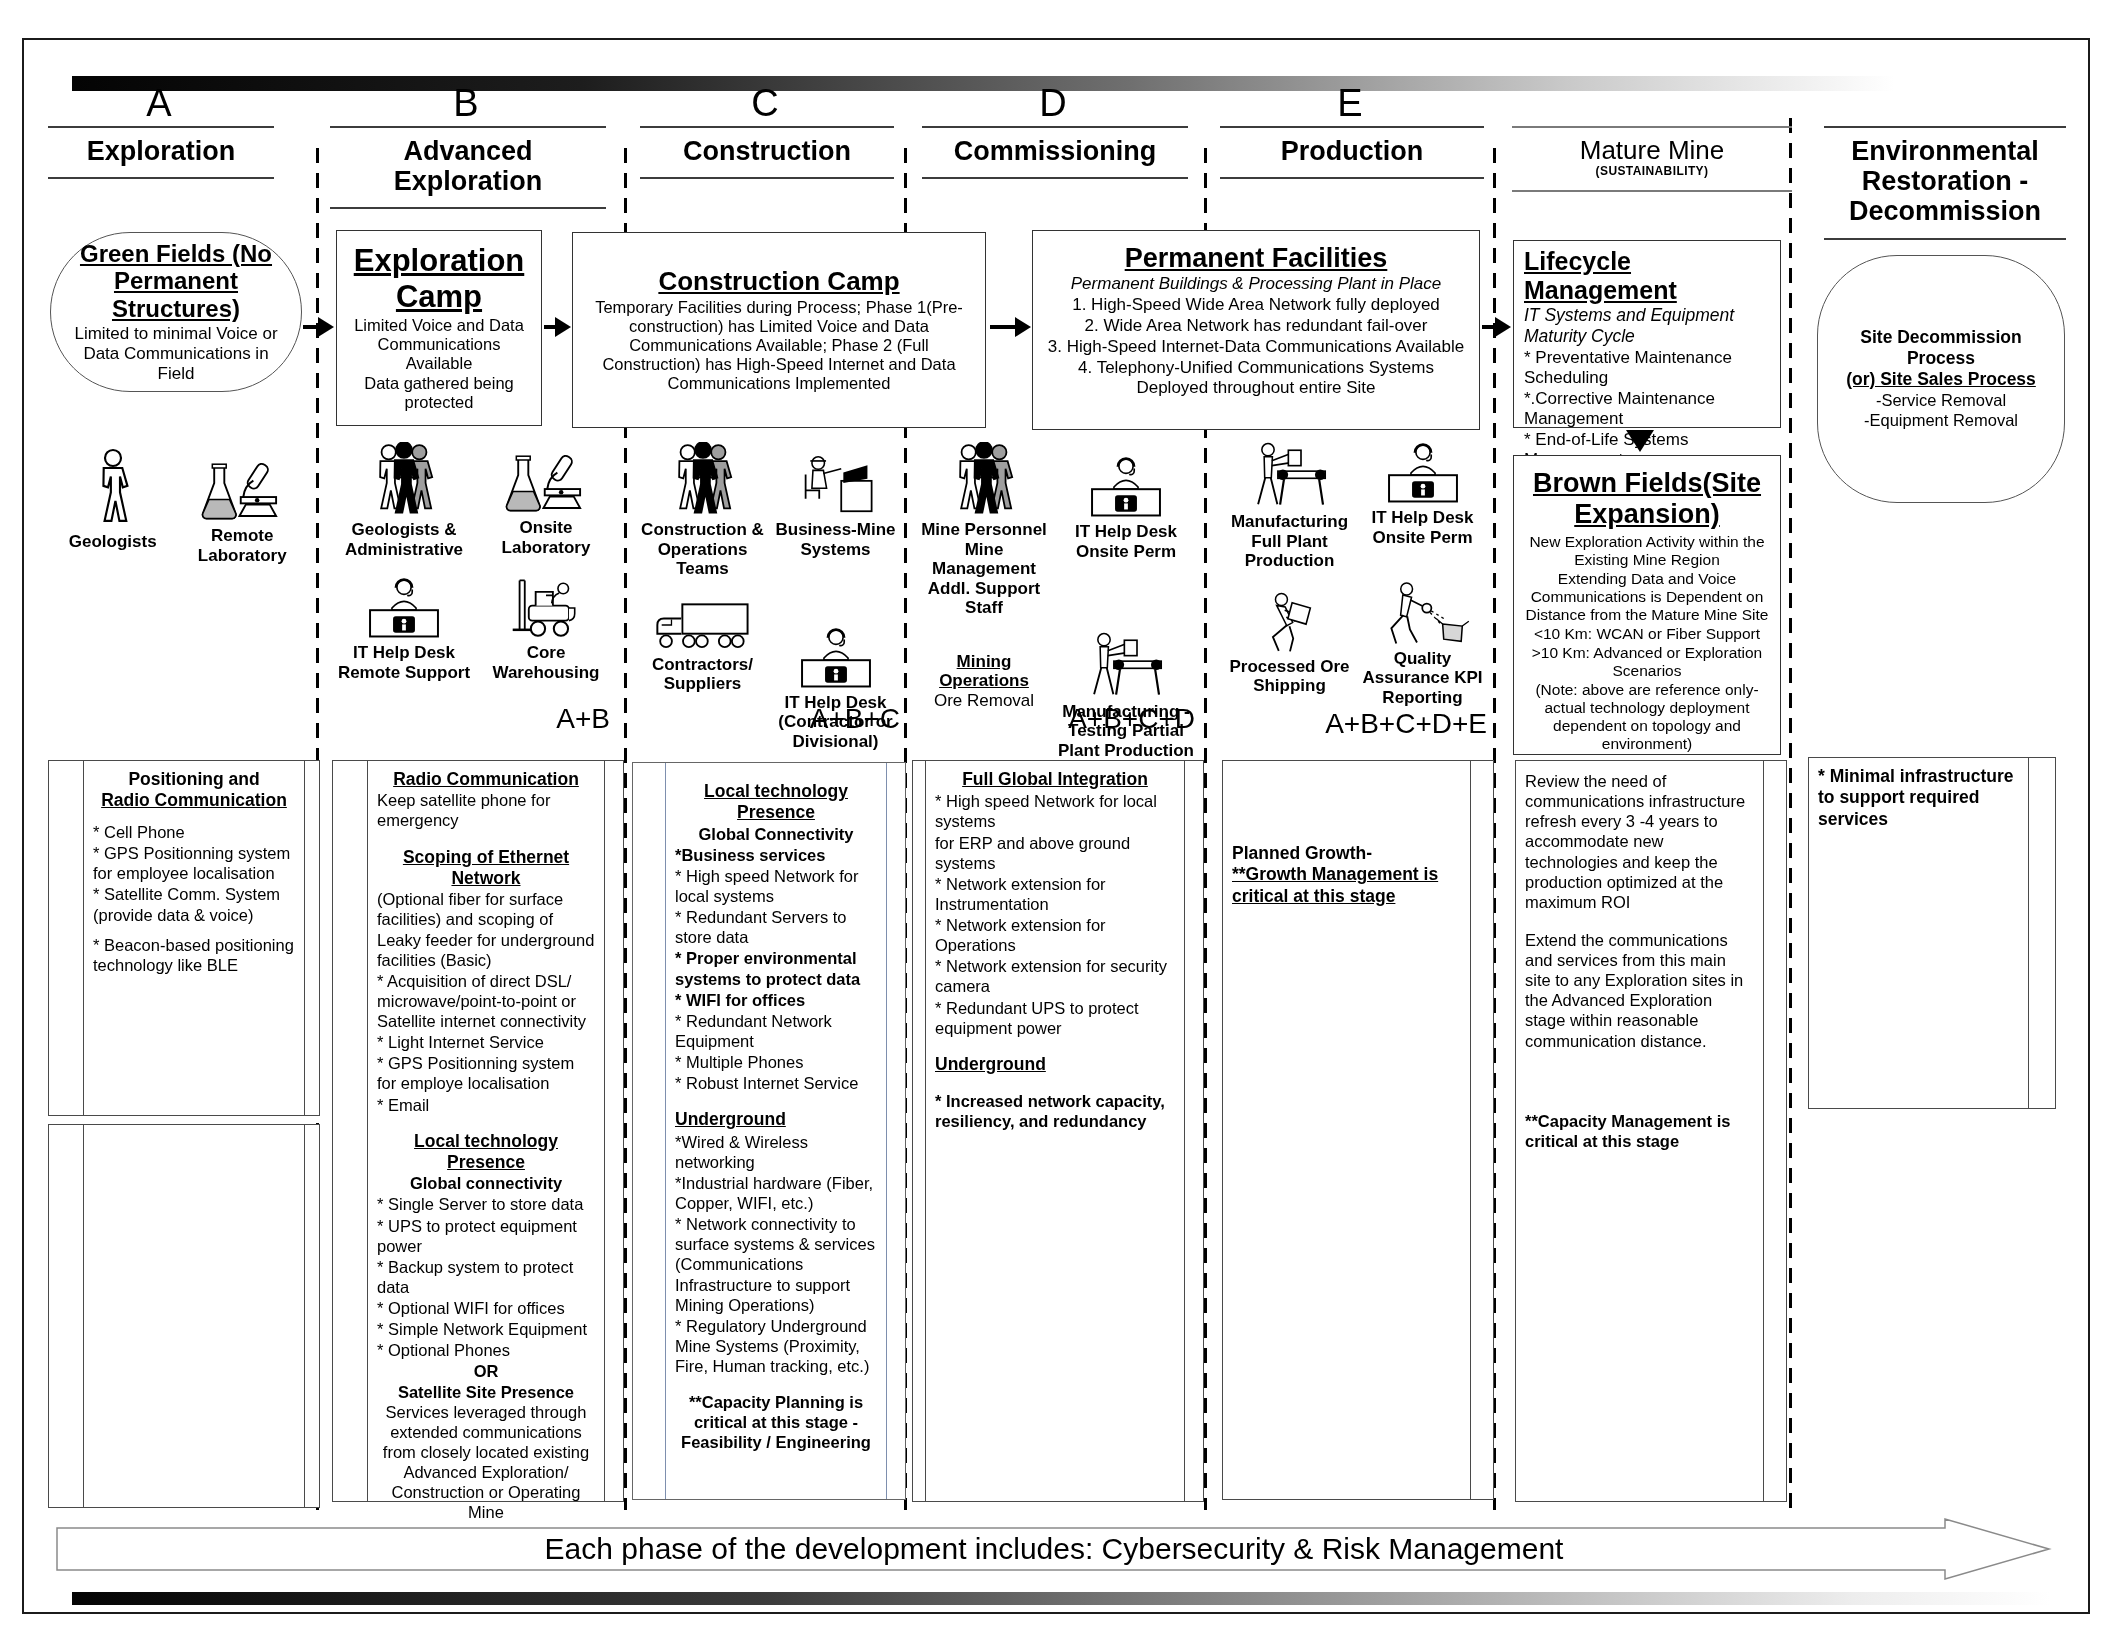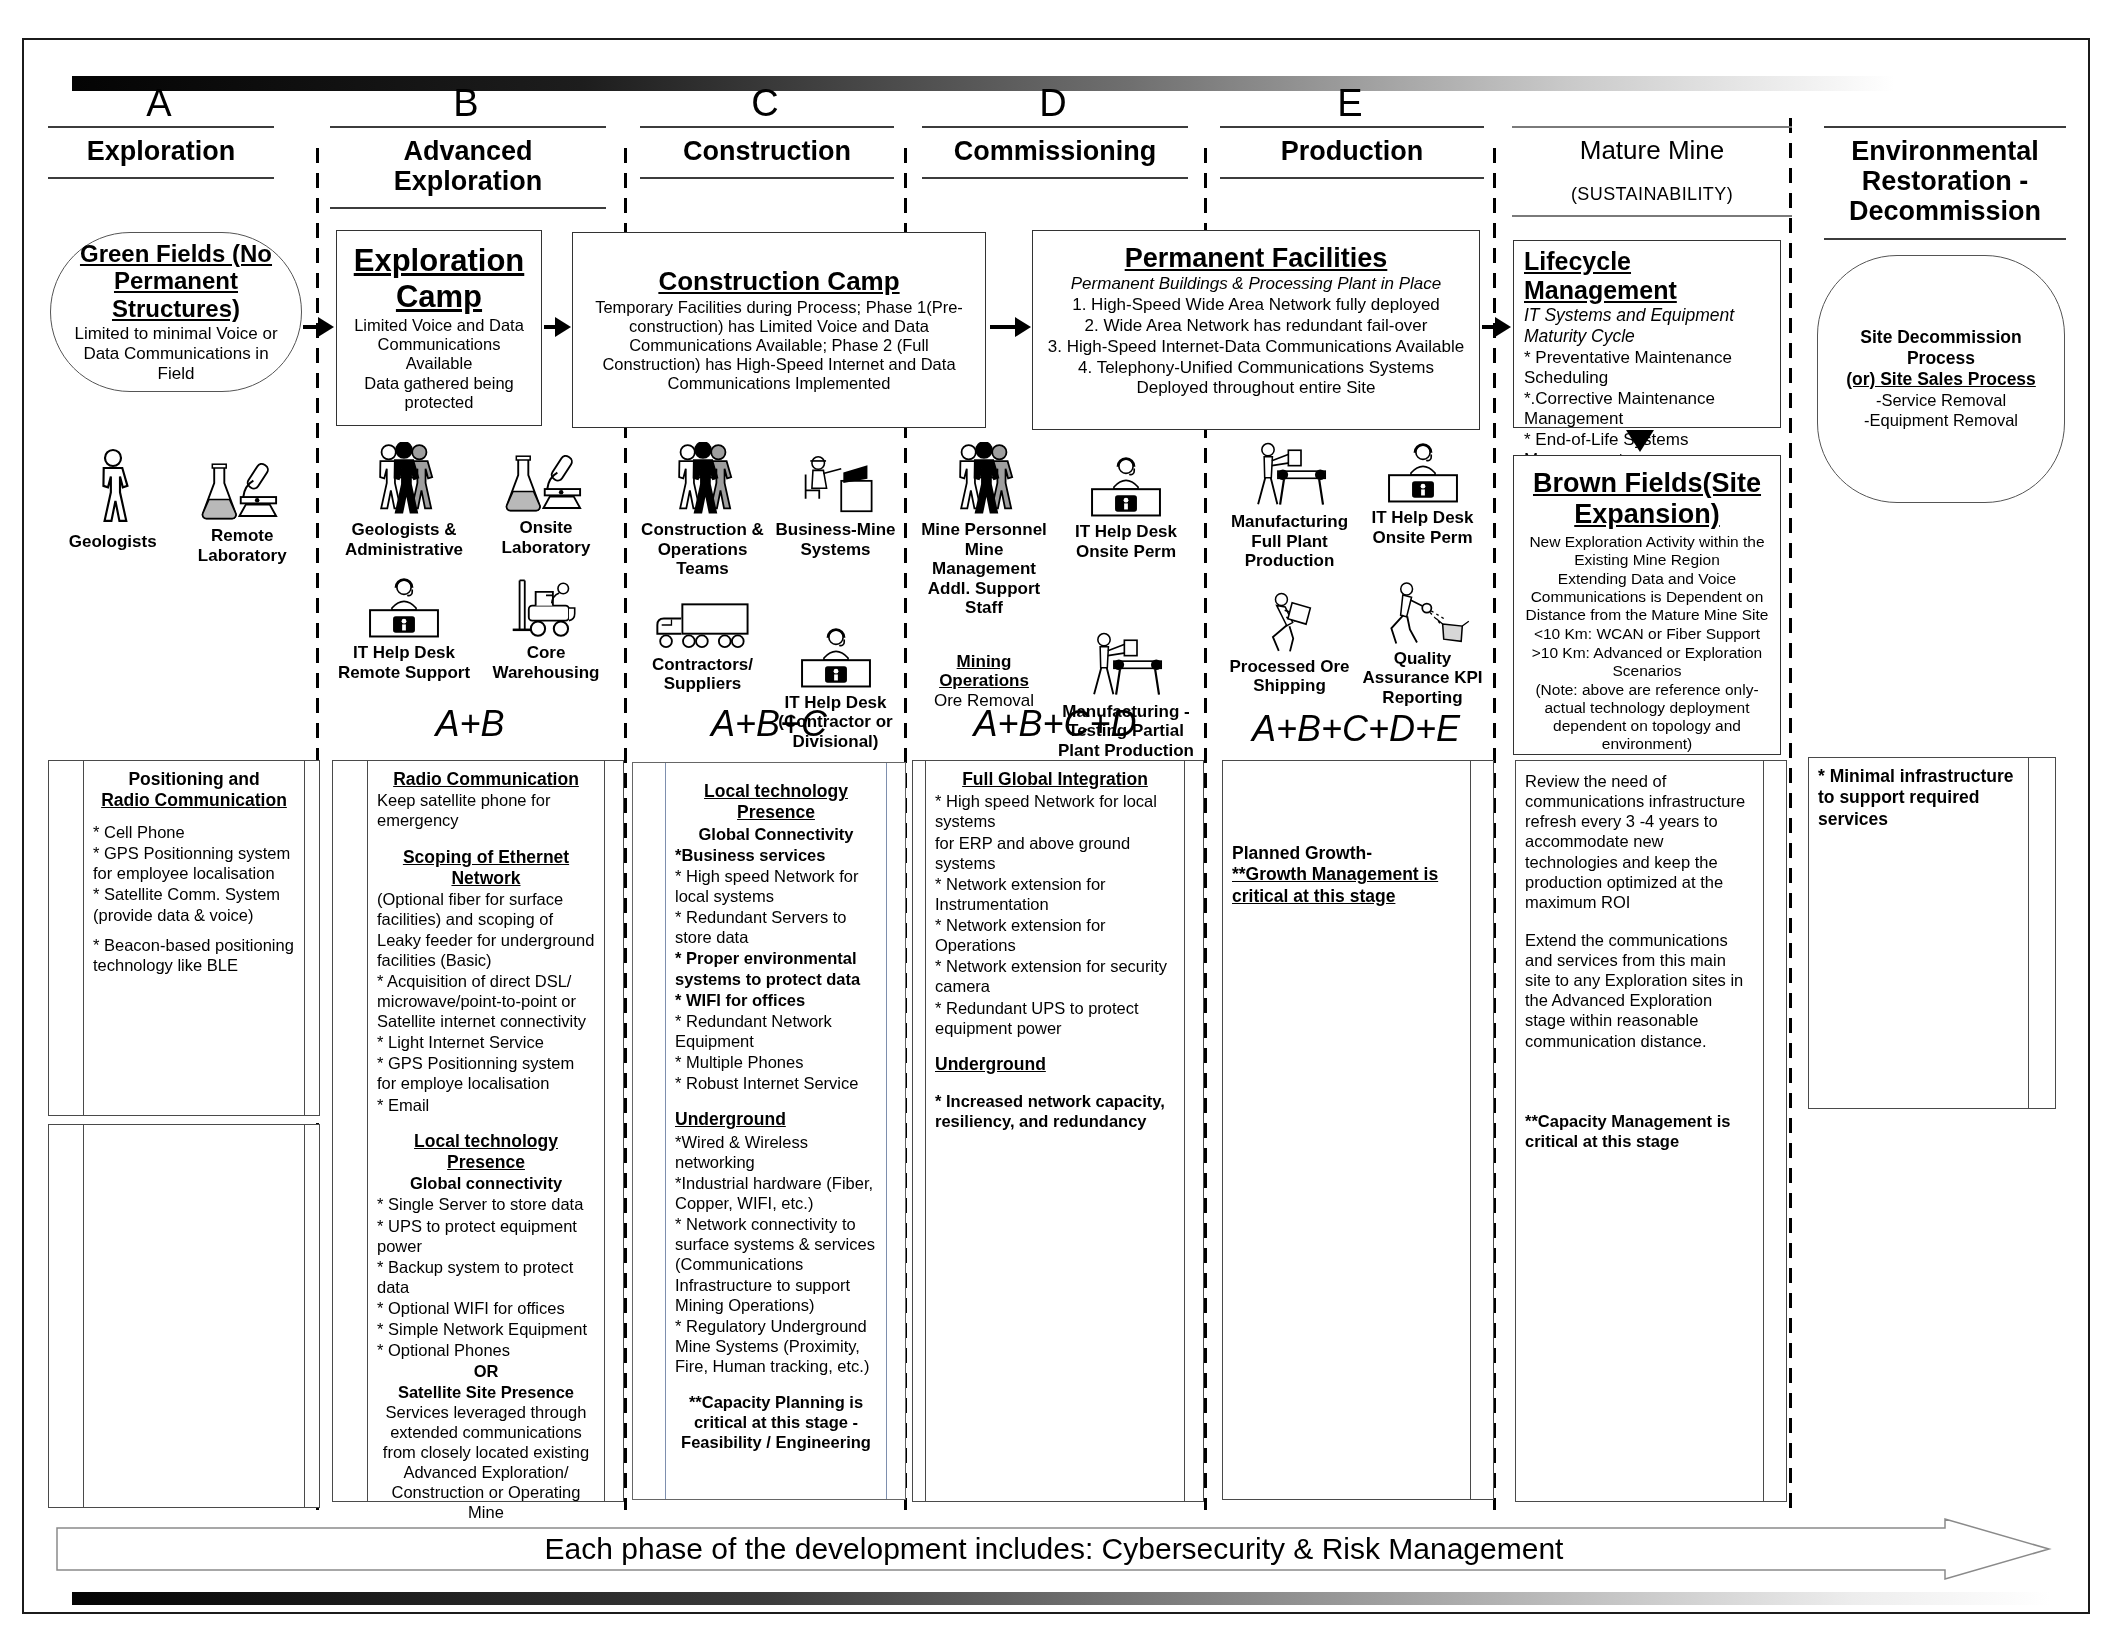--- a/index.html
+++ b/index.html
@@ -8,34 +8,34 @@
   .frame{position:absolute;left:22px;top:38px;width:2064px;height:1572px;border:2px solid #1b1b1b;}
   .gradtop{position:absolute;left:72px;top:76px;width:1822px;height:15px;
            background:linear-gradient(90deg,#040404,#1d1d1d 28%,#6f6f6f 58%,#c9c9c9 82%,#fff);}
   .gradbot{position:absolute;left:72px;top:1592px;width:1978px;height:13px;
            background:linear-gradient(90deg,#040404,#3b3b3b 35%,#9b9b9b 65%,#ededed 90%,#fff);}
   .dash{position:absolute;width:3px;background:repeating-linear-gradient(to bottom,#000 0 15px,transparent 15px 25px);z-index:1;}
   .letter{position:absolute;top:84px;font-size:38px;text-align:center;line-height:1;}
   .hdr{position:absolute;top:126px;border-top:2px solid #3c3c3c;border-bottom:2px solid #3c3c3c;
        text-align:center;font-weight:bold;font-size:27px;padding:8px 2px 11px;line-height:1.12;z-index:2;background:transparent;}
   .hdr.mature{font-weight:normal;border-color:#7a7a7a;font-size:26px;}
-  .hdr .sub{font-size:18px;font-weight:normal;margin-top:19px;letter-spacing:.4px;}
+  .hdr .sub{font-size:12px;font-weight:bold;margin-top:0;letter-spacing:.4px;}
   .topbox{position:absolute;border:1.8px solid #333;background:#fff;display:flex;flex-direction:column;
           justify-content:center;text-align:center;z-index:3;box-sizing:border-box;}
   .blob{border-radius:80px;border:1.6px solid #555;}
   .tbt{font-weight:bold;text-decoration:underline;line-height:1.15;}
   .harrow{position:absolute;height:4px;background:#000;z-index:4;}
   .harrow:after{content:"";position:absolute;right:-15px;top:-8px;width:0;height:0;
                 border-left:16px solid #000;border-top:10px solid transparent;border-bottom:10px solid transparent;}
   .darrow{position:absolute;width:0;height:0;border-top:22px solid #000;border-left:14px solid transparent;
           border-right:14px solid transparent;z-index:4;}
   .icongrid{position:absolute;display:grid;grid-template-columns:1fr 1fr;column-gap:4px;align-items:start;z-index:2;}
   .icell{display:flex;flex-direction:column;align-items:center;text-align:center;}
   .ilabel{font-weight:bold;font-size:17px;line-height:1.15;margin-top:4px;}
-  .sum{position:absolute;font-size:36px;text-align:center;z-index:2;font-style:italic;}
+  .sum{position:absolute;font-size:28px;text-align:right;z-index:2;}
   .panel{position:absolute;border:1.8px solid #4a4a4a;background:#fff;display:flex;z-index:2;box-sizing:border-box;}
   .strip-l{border-right:1.6px solid #4a4a4a;flex:0 0 auto;}
   .strip-r{border-left:1.6px solid #4a4a4a;flex:0 0 auto;margin-left:auto;}
   .blue .strip-l{border-right-color:#7e8fae;}
   .blue .strip-r{border-left-color:#7e8fae;}
   .pbody{flex:1 1 auto;padding:8px 9px;font-size:16.5px;line-height:1.22;}
   .b{font-weight:bold;} .u{text-decoration:underline;} .ctr{text-align:center;} .it{font-style:italic;}
   .hdg{font-weight:bold;text-decoration:underline;text-align:center;}
   .sect{margin-top:16px;}
   .li{margin:1px 0;min-height:8px;}

